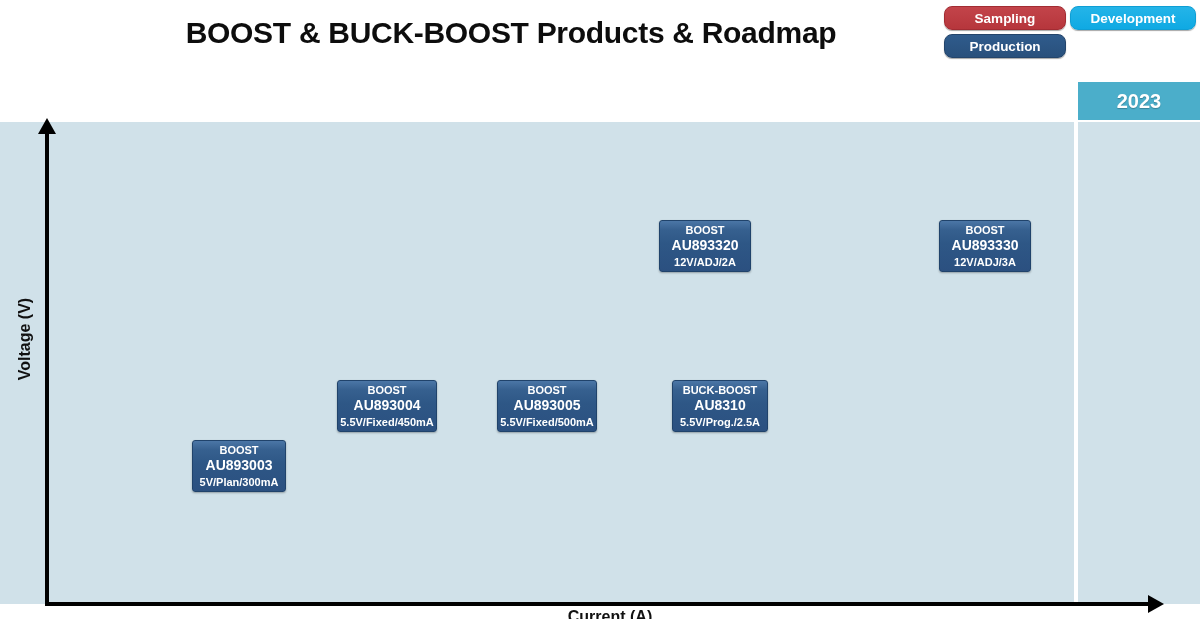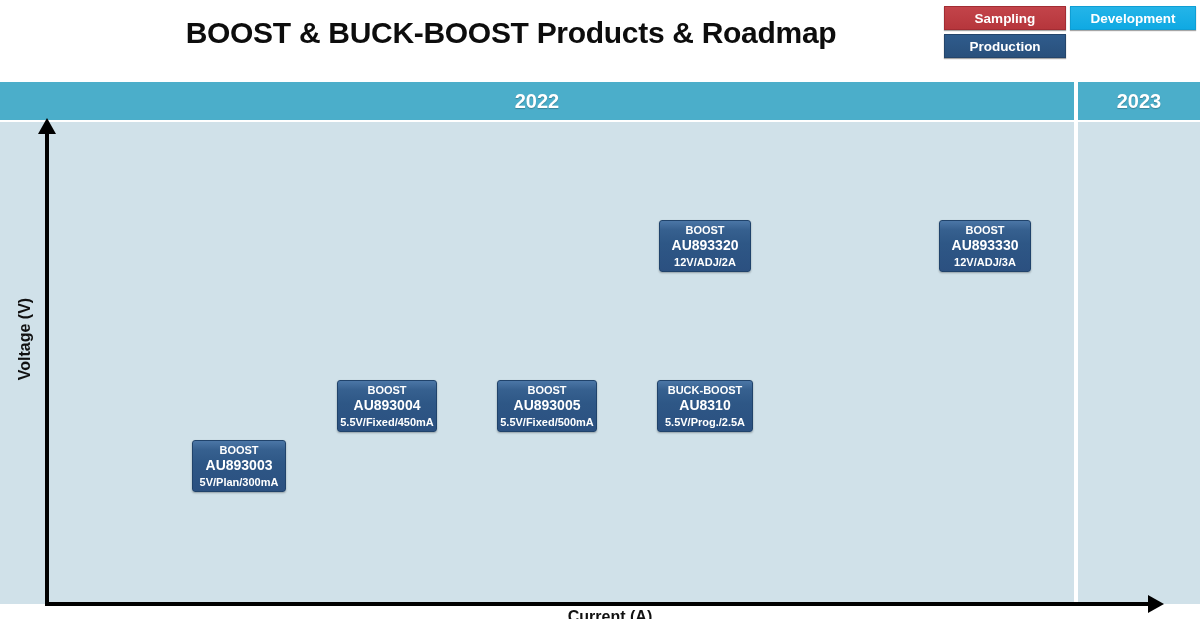--- a/index.html
+++ b/index.html
@@ -43,21 +43,21 @@
   .legend {
     position: absolute;
     left: 944px;
     top: 4px;
     width: 250px;
     height: 56px;
   }
   .legend-chip {
     position: absolute;
     height: 22px;
-    border-radius: 0;
+    border-radius: 8px;
     font-size: 13.5px;
     font-weight: bold;
     display: flex;
     align-items: center;
     justify-content: center;
     box-shadow: 0 1px 1px rgba(0,0,0,0.35);
     white-space: nowrap;
   }
   .chip-sampling {
     left: 0px; top: 2px; width: 120px;
@@ -204,21 +204,20 @@
     <div class="title">BOOST &amp; BUCK-BOOST Products &amp; Roadmap</div>
 
     <div class="legend">
       <div class="legend-chip chip-sampling">Sampling</div>
       <div class="legend-chip chip-development">Development</div>
       <div class="legend-chip chip-production">Production</div>
     </div>
   </div>
 
   <div class="yearbar">
-    <div class="year-cell year-2022">2022</div>
     <div class="year-cell year-2023">2023</div>
   </div>
 
   <div class="plot"></div>
   <div class="col-divider"></div>
 
   <div class="y-axis"></div>
   <div class="y-arrow"></div>
   <div class="x-axis"></div>
   <div class="x-arrow"></div>
@@ -237,21 +236,21 @@
     <span class="l2">AU893004</span>
     <span class="l3">5.5V/Fixed/450mA</span>
   </div>
 
   <div class="pbox" id="box2" style="left: 497px; top: 380px; width: 100px; height: 52px;">
     <span class="l1">BOOST</span>
     <span class="l2">AU893005</span>
     <span class="l3">5.5V/Fixed/500mA</span>
   </div>
 
-  <div class="pbox" id="box3" style="left: 657px; top: 380px; width: 96px; height: 52px;">
+  <div class="pbox" id="box3" style="left: 672px; top: 380px; width: 96px; height: 52px;">
     <span class="l1">BUCK-BOOST</span>
     <span class="l2">AU8310</span>
     <span class="l3">5.5V/Prog./2.5A</span>
   </div>
 
   <div class="pbox" id="box4" style="left: 659px; top: 220px; width: 92px; height: 52px;">
     <span class="l1">BOOST</span>
     <span class="l2">AU893320</span>
     <span class="l3">12V/ADJ/2A</span>
   </div>

